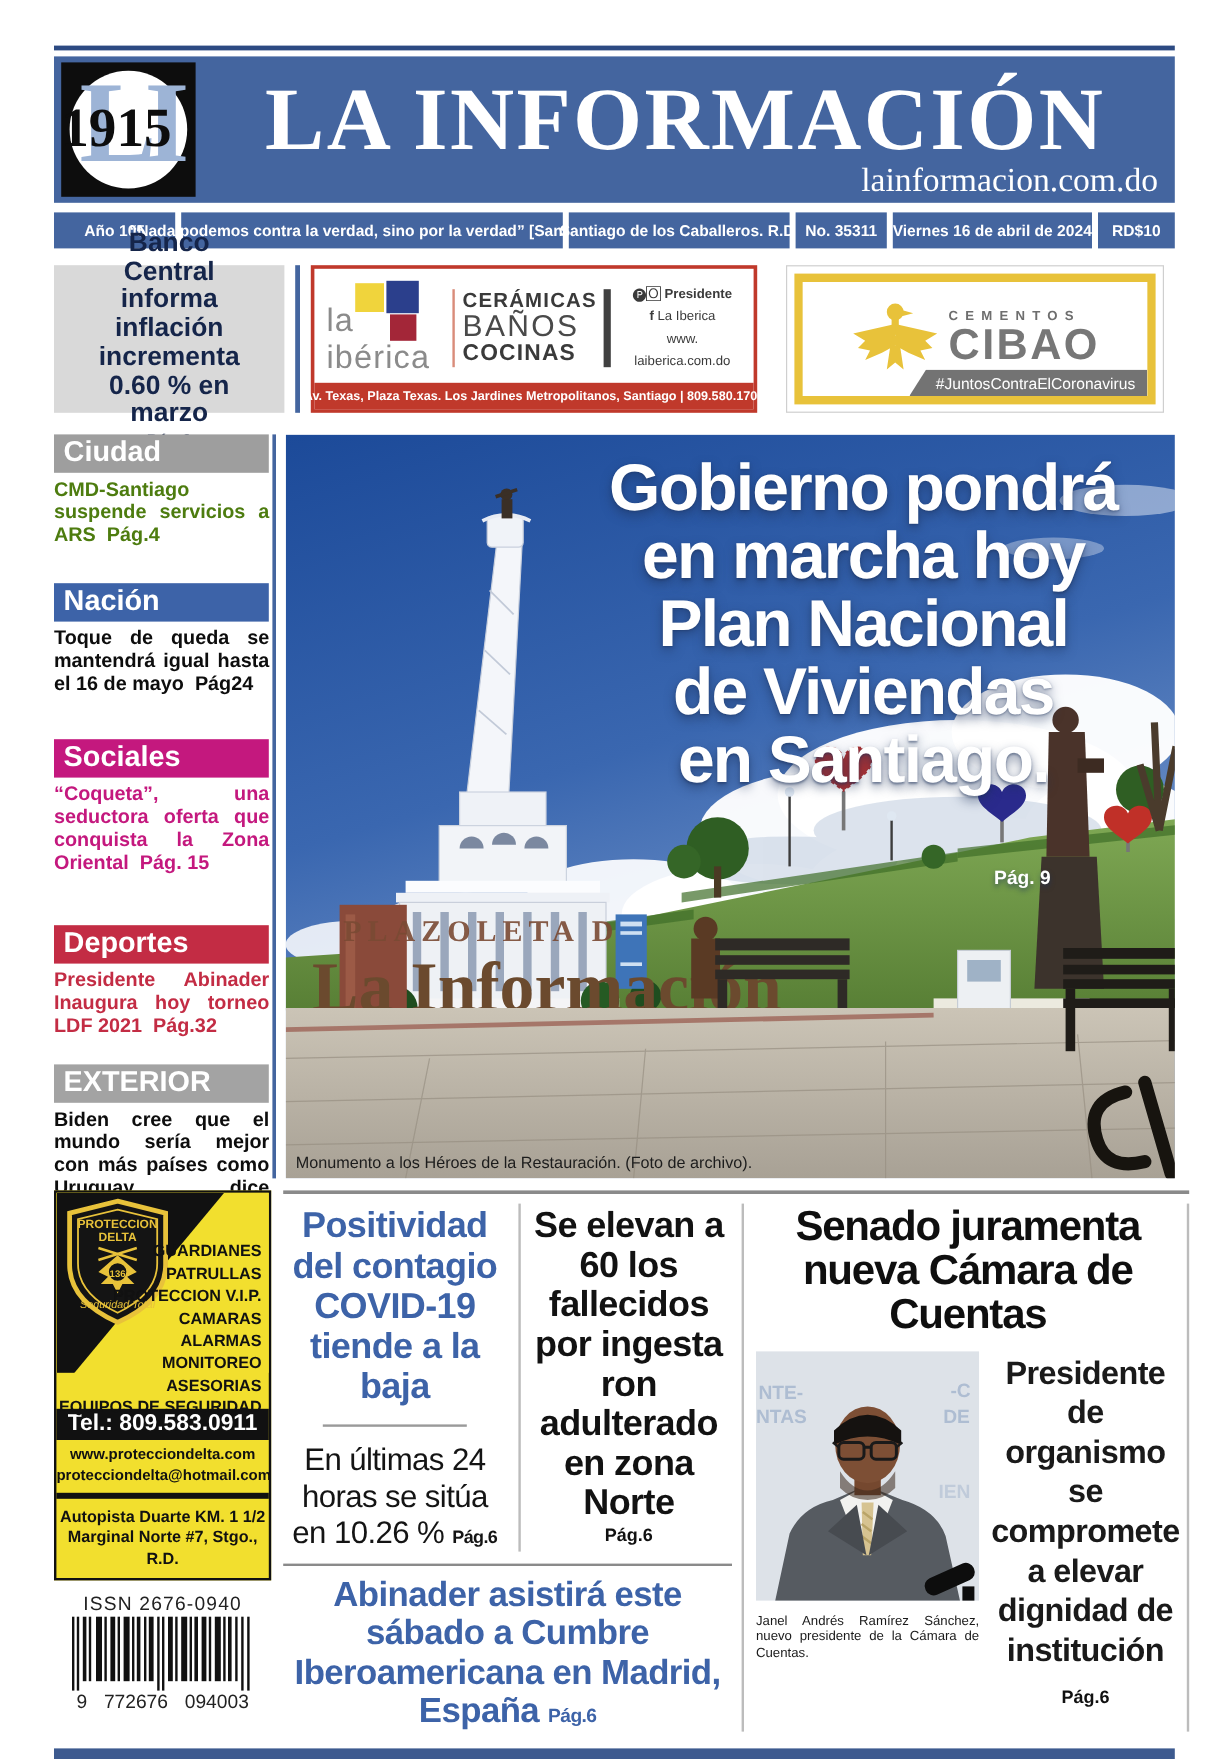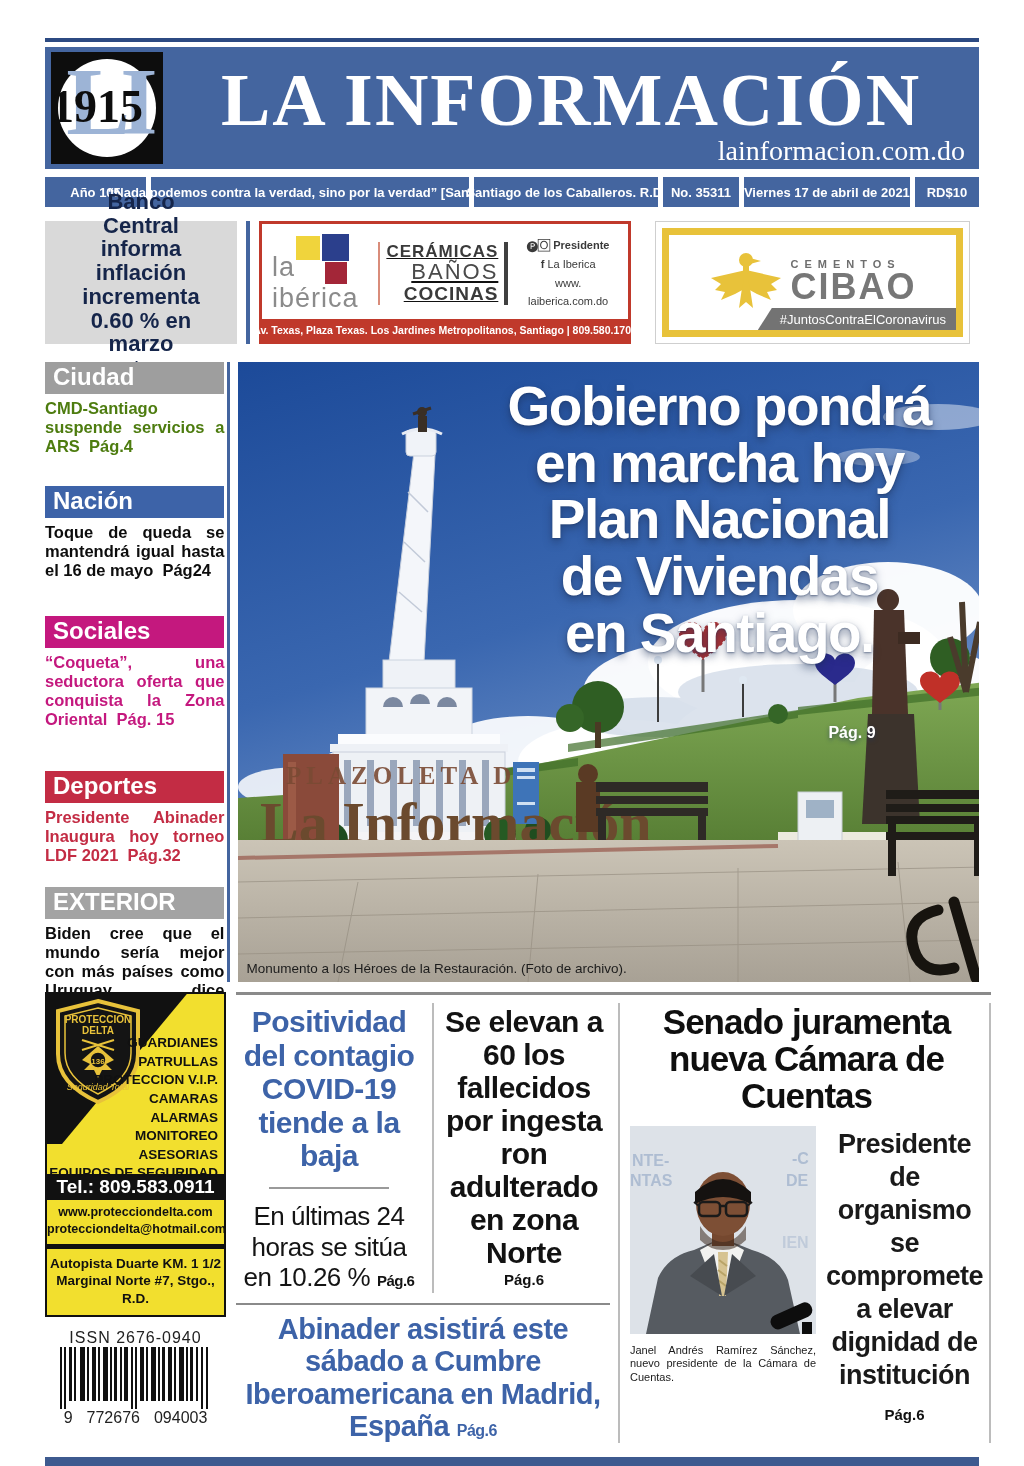--- a/index.html
+++ b/index.html
@@ -26,23 +26,23 @@
   .adrow { margin-top:14px; height:123px; display:flex; align-items:stretch; }
   .bc-box { width:192px; background:#d9d9d9; display:flex; flex-direction:column; justify-content:center; text-align:center; padding:4px 24px; }
   .bc-box .h { font-weight:bold; font-size:22px; line-height:1.08; color:#15254a; }
   .bc-box .p { font-weight:bold; font-size:14px; color:#15254a; margin-top:3px; }
   .v-div-blue { width:4px; background:#44659f; margin:0 9px; }
   .iberica { width:372px; border:3px solid #c0392b; background:#fff; display:flex; flex-direction:column; }
   .ib-main { flex:1; display:flex; align-items:center; padding:4px 6px 0 10px; }
   .ib-logo { width:110px; position:relative; height:80px; }
   .ib-sq { position:absolute; }
   .ib-name { position:absolute; left:0; bottom:0; font-size:27px; color:#8b8b8b; letter-spacing:1px; }
-  .ib-mid { flex:1; text-align:right; border-left:2px solid #d98c7a; border-right:4px solid #404040; padding:0 6px; margin:0 6px;text-decoration:underline; }
+  .ib-mid { flex:1; text-align:left; border-left:2px solid #d98c7a; border-right:6px solid #404040; padding:0 6px; margin:0 6px; }
   .ib-mid .c1 { font-weight:bold; font-size:17px; color:#3a3a3a; letter-spacing:1px; }
-  .ib-mid .c2 { font-size:22px; color:#4a4a4a; letter-spacing:2px; line-height:.95; }
+  .ib-mid .c2 { font-size:25px; color:#4a4a4a; letter-spacing:2px; line-height:.95; }
   .ib-mid .c3 { font-weight:bold; font-size:19px; color:#3a3a3a; letter-spacing:1px; }
   .ib-soc { width:118px; font-size:11px; color:#3a3a3a; text-align:center; line-height:1.7; }
   .ib-soc b { font-weight:bold; }
   .ib-strip { height:22px; background:#c0392b; color:#fff; font-weight:bold; font-size:10.5px; display:flex; align-items:center; justify-content:center; white-space:nowrap; }
   .ad-gap { width:24px; }
   .cibao { width:315px; border:1px solid #cfcfcf; background:#fff; padding:6px; position:relative; }
   .cibao-frame { position:absolute; inset:6px; border:7px solid #e8c23a; }
   .cibao-inner { position:absolute; inset:13px; background:#fff; display:flex; align-items:center; justify-content:center; }
   .cibao-word { margin-left:8px; }
   .cibao-word .t { font-weight:bold; font-size:11px; letter-spacing:6px; color:#6e6e6e; }
@@ -121,21 +121,21 @@
     </div>
     <div class="mast-title">LA INFORMACIÓN</div>
     <div class="mast-url">lainformacion.com.do</div>
   </div>
 
   <div class="infobar">
     <div class="seg" style="width:104px">Año 105</div>
     <div class="seg" style="width:318px">“Nada podemos contra la verdad, sino por la verdad”  [San Pablo]</div>
     <div class="seg" style="width:184px">Santiago de los Caballeros. R.D.</div>
     <div class="seg" style="width:78px">No. 35311</div>
-    <div class="seg" style="flex:1">Viernes 17  de abril  de 2021</div>
+    <div class="seg" style="flex:1">Viernes 16  de abril  de 2024</div>
     <div class="seg" style="width:66px">RD$10</div>
   </div>
 
   <div class="adrow">
     <div class="bc-box">
       <div class="h">Banco Central informa inflación incrementa 0.60 % en marzo</div>
       <div class="p">Pág.9</div>
     </div>
     <div class="v-div-blue"></div>
 

